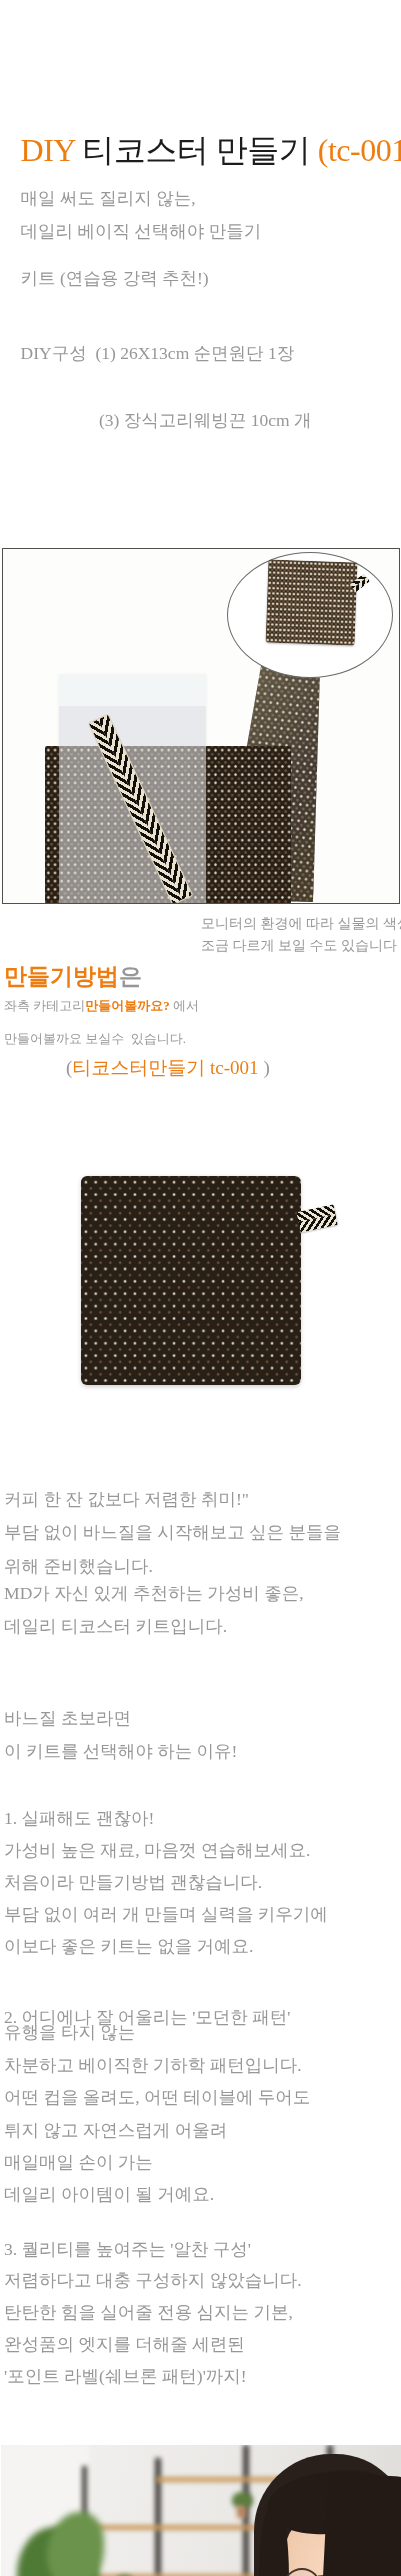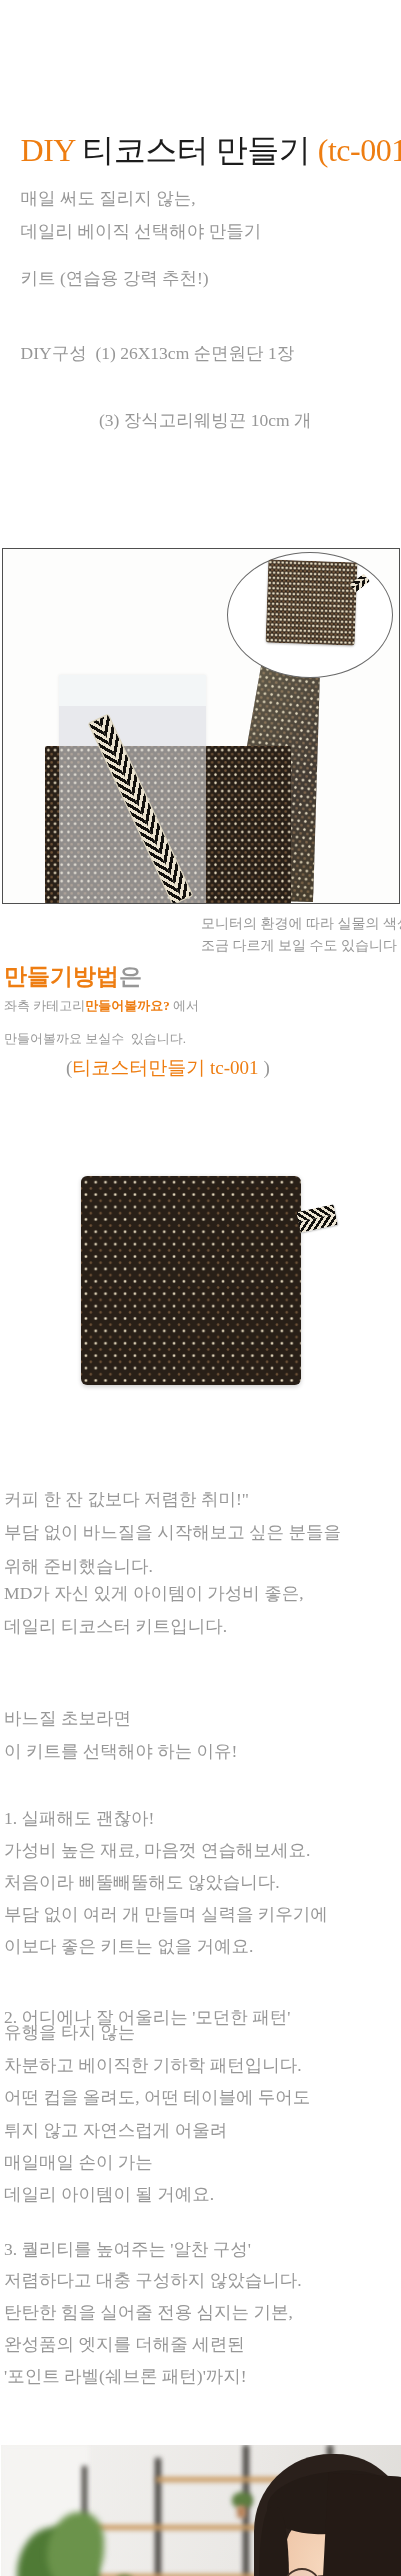--- a/index.html
+++ b/index.html
@@ -99,29 +99,29 @@
   <div class="ln mid" style="left:4.1px;top:1032px;">만들어볼까요 보실수  있습니다.</div>
   <div class="ln cat" style="left:66px;top:1057px;"><span>(</span><span class="accent">티코스터만들기 tc-001</span><span> )</span></div>
 
   <div class="coaster-big fab fab-lg"></div>
   <div class="coaster-big-tab tab"></div>
 
   <div class="ln" style="left:4.1px;top:1489px;">커피 한 잔 값보다 저렴한 취미!"</div>
   <div class="ln" style="left:4.1px;top:1522px;">부담 없이 바느질을 시작해보고 싶은 분들을</div>
   <div class="ln" style="left:4.1px;top:1556px;">위해 준비했습니다.</div>
 
-  <div class="ln" style="left:4.1px;top:1583px;">MD가 자신 있게 아이템이 가성비 좋은,</div>
+  <div class="ln" style="left:4.1px;top:1583px;">MD가 자신 있게 추천하는 가성비 좋은,</div>
   <div class="ln" style="left:4.1px;top:1616px;">데일리 티코스터 키트입니다.</div>
 
   <div class="ln" style="left:4.1px;top:1708px;">바느질 초보라면</div>
   <div class="ln" style="left:4.1px;top:1741px;">이 키트를 선택해야 하는 이유!</div>
 
   <div class="ln" style="left:4.1px;top:1808px;">1. 실패해도 괜찮아!</div>
   <div class="ln" style="left:4.1px;top:1840px;">가성비 높은 재료, 마음껏 연습해보세요.</div>
-  <div class="ln" style="left:4.1px;top:1872px;">처음이라 삐뚤빼뚤해도 않았습니다.</div>
+  <div class="ln" style="left:4.1px;top:1872px;">처음이라 만들기방법 괜찮습니다.</div>
   <div class="ln" style="left:4.1px;top:1904px;">부담 없이 여러 개 만들며 실력을 키우기에</div>
   <div class="ln" style="left:4.1px;top:1936px;">이보다 좋은 키트는 없을 거예요.</div>
 
   <div class="ln" style="left:4.1px;top:1990px;margin-top:17px;">2. 어디에나 잘 어울리는 '모던한 패턴'</div>
   <div class="ln" style="left:4.1px;top:2022px;">유행을 타지 않는</div>
   <div class="ln" style="left:4.1px;top:2055px;">차분하고 베이직한 기하학 패턴입니다.</div>
   <div class="ln" style="left:4.1px;top:2087px;">어떤 컵을 올려도, 어떤 테이블에 두어도</div>
   <div class="ln" style="left:4.1px;top:2120px;">튀지 않고 자연스럽게 어울려</div>
   <div class="ln" style="left:4.1px;top:2152px;">매일매일 손이 가는</div>
   <div class="ln" style="left:4.1px;top:2184px;">데일리 아이템이 될 거예요.</div>

